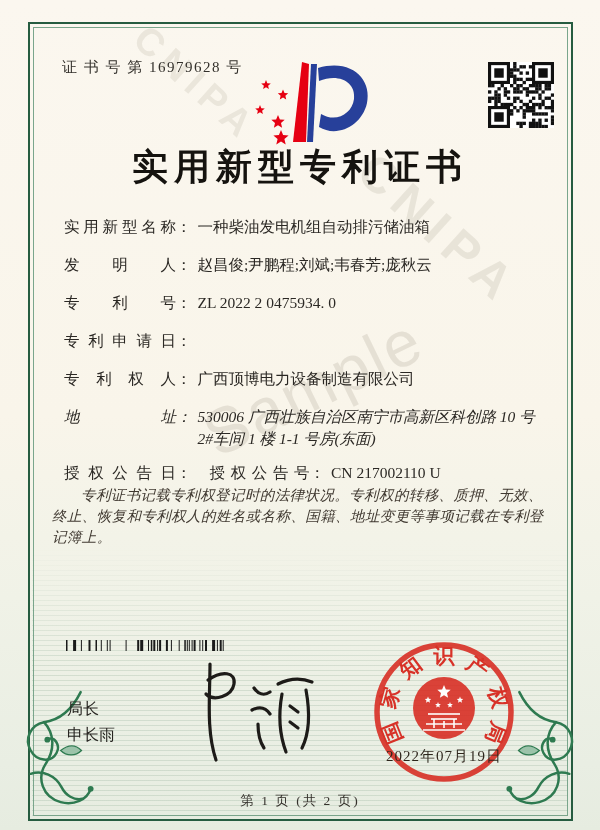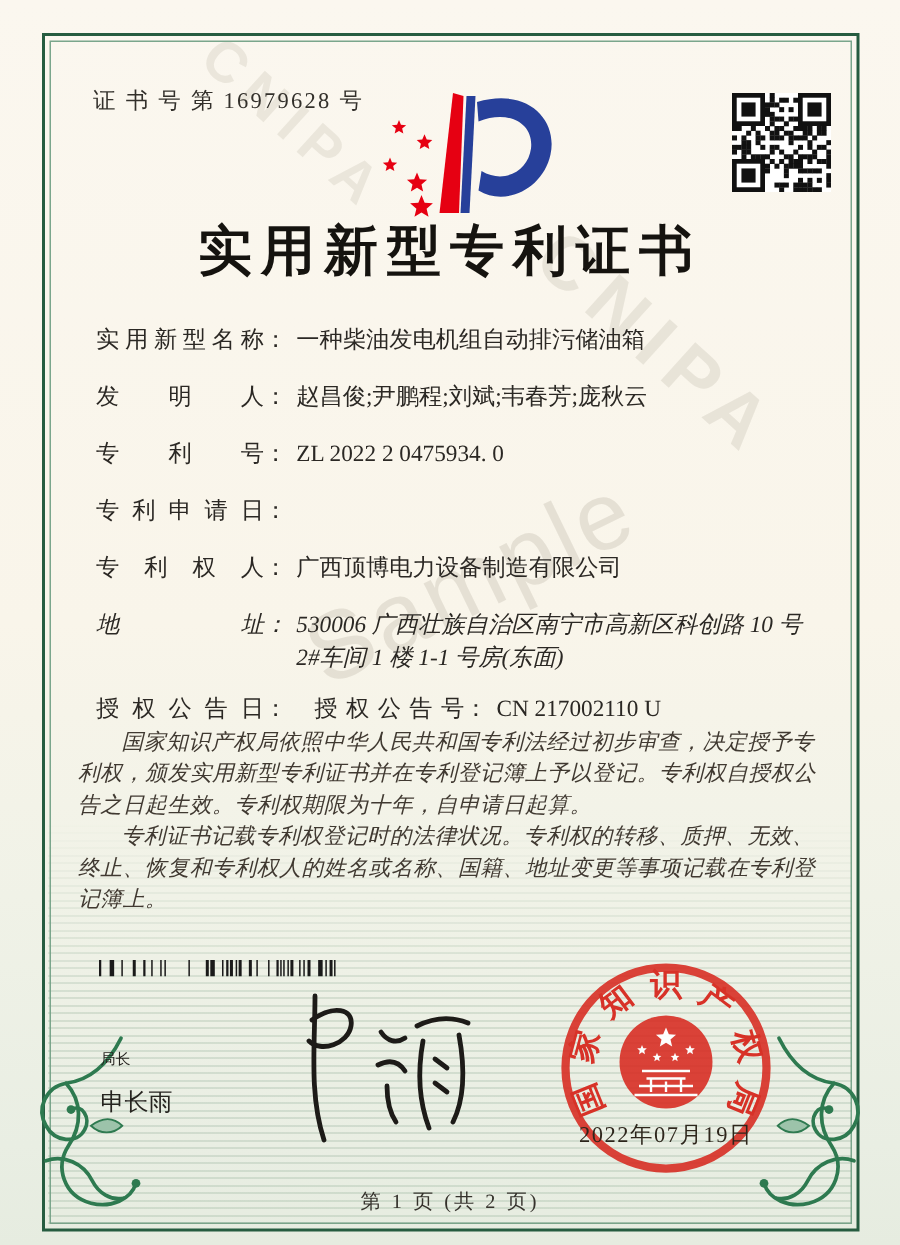--- a/index.html
+++ b/index.html
@@ -26,21 +26,21 @@
   .fields{left:64px; top:216px; width:482px; font-size:15.5px; color:#2b2824;}
   .row{display:flex; margin-bottom:16px; line-height:22px; align-items:flex-start;}
   .lab{display:inline-block; width:112px; text-align:justify; text-align-last:justify; flex:none;}
   .lab2{display:inline-block; width:100px; text-align:justify; text-align-last:justify; flex:none; margin-left:18px;}
   .colon{flex:none;}
   .val{flex:1; margin-left:6px;}
   .val-fixed{flex:none; width:150px; margin-left:6px;}
   .paras{left:52px; top:485px; width:494px; font-size:14.5px; line-height:21px; color:#403931; font-style:italic; letter-spacing:.4px;}
   .paras p{margin:0; text-indent:2em;}
   .barcode{left:66px; top:640px;}
-  .sig-title{left:67px; top:699px; font-size:10px; font-family:"Liberation Sans",sans-serif; color:#262420;}
+  .sig-title{left:67px; top:699px; font-size:16px; font-family:"Liberation Sans",sans-serif; color:#262420;}
   .sig-name{left:67px; top:725px; font-size:16px; font-family:Liberation Mono, monospace; color:#262420;}
   .signature{left:170px; top:658px; z-index:3;}
   .seal{left:366px; top:634px; z-index:3; opacity:.95;}
   .seal text{font-family:"Liberation Serif",serif;}
   .footer{left:0; top:792px; width:100%; text-align:center; font-size:13.5px; color:#35322c; letter-spacing:2px; z-index:2;}
   .ornament{z-index:1;}
   .orn-left{left:24px; top:690px;}
   .orn-right{left:501px; top:690px; transform:scaleX(-1);}
   .logo{left:238px; top:54px;}
   .qr{left:488px; top:62px;}
@@ -280,21 +280,20 @@
     <div class="row">
       <span class="lab">授权公告日</span>
         <span class="colon">：</span>
       <span class="lab2">授权公告号</span>
         <span class="colon">：</span>
       <span class="val">CN 217002110 U</span>
     </div>
   </div>
 
   <div class="layer paras">
-    <p>国家知识产权局依照中华人民共和国专利法经过初步审查，决定授予专利权，颁发实用新型专利证书并在专利登记簿上予以登记。专利权自授权公告之日起生效。专利权期限为十年，自申请日起算。</p>
     <p>专利证书记载专利权登记时的法律状况。专利权的转移、质押、无效、终止、恢复和专利权人的姓名或名称、国籍、地址变更等事项记载在专利登记簿上。</p>
   </div>
 
   <svg class="layer barcode" width="168" height="11" viewBox="0 0 168 11">
     <g id="barcode-bars">
         <rect x="0.0" y="0" width="1.5" height="11" fill="#1a1a1a"></rect>
         <rect x="7.1" y="0" width="3.0" height="11" fill="#1a1a1a"></rect>
         <rect x="14.9" y="0" width="1.0" height="11" fill="#1a1a1a"></rect>
         <rect x="22.5" y="0" width="2.0" height="11" fill="#1a1a1a"></rect>
         <rect x="29.5" y="0" width="1.5" height="11" fill="#1a1a1a"></rect>

